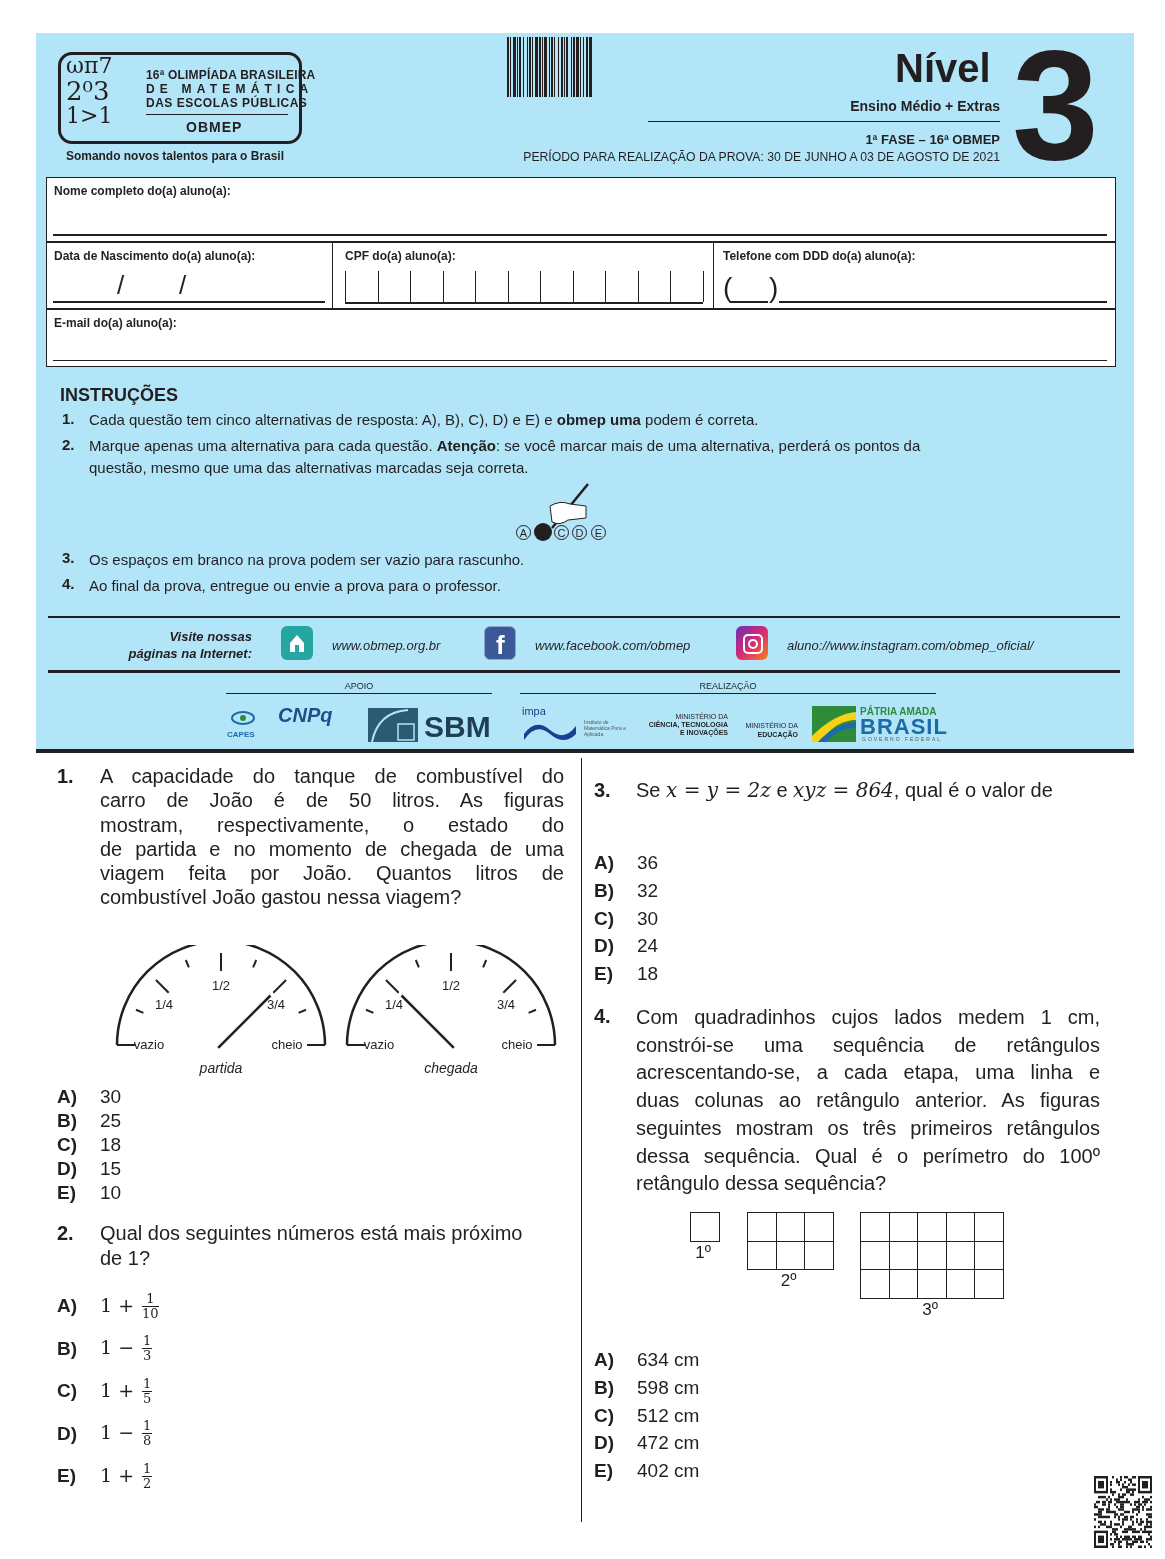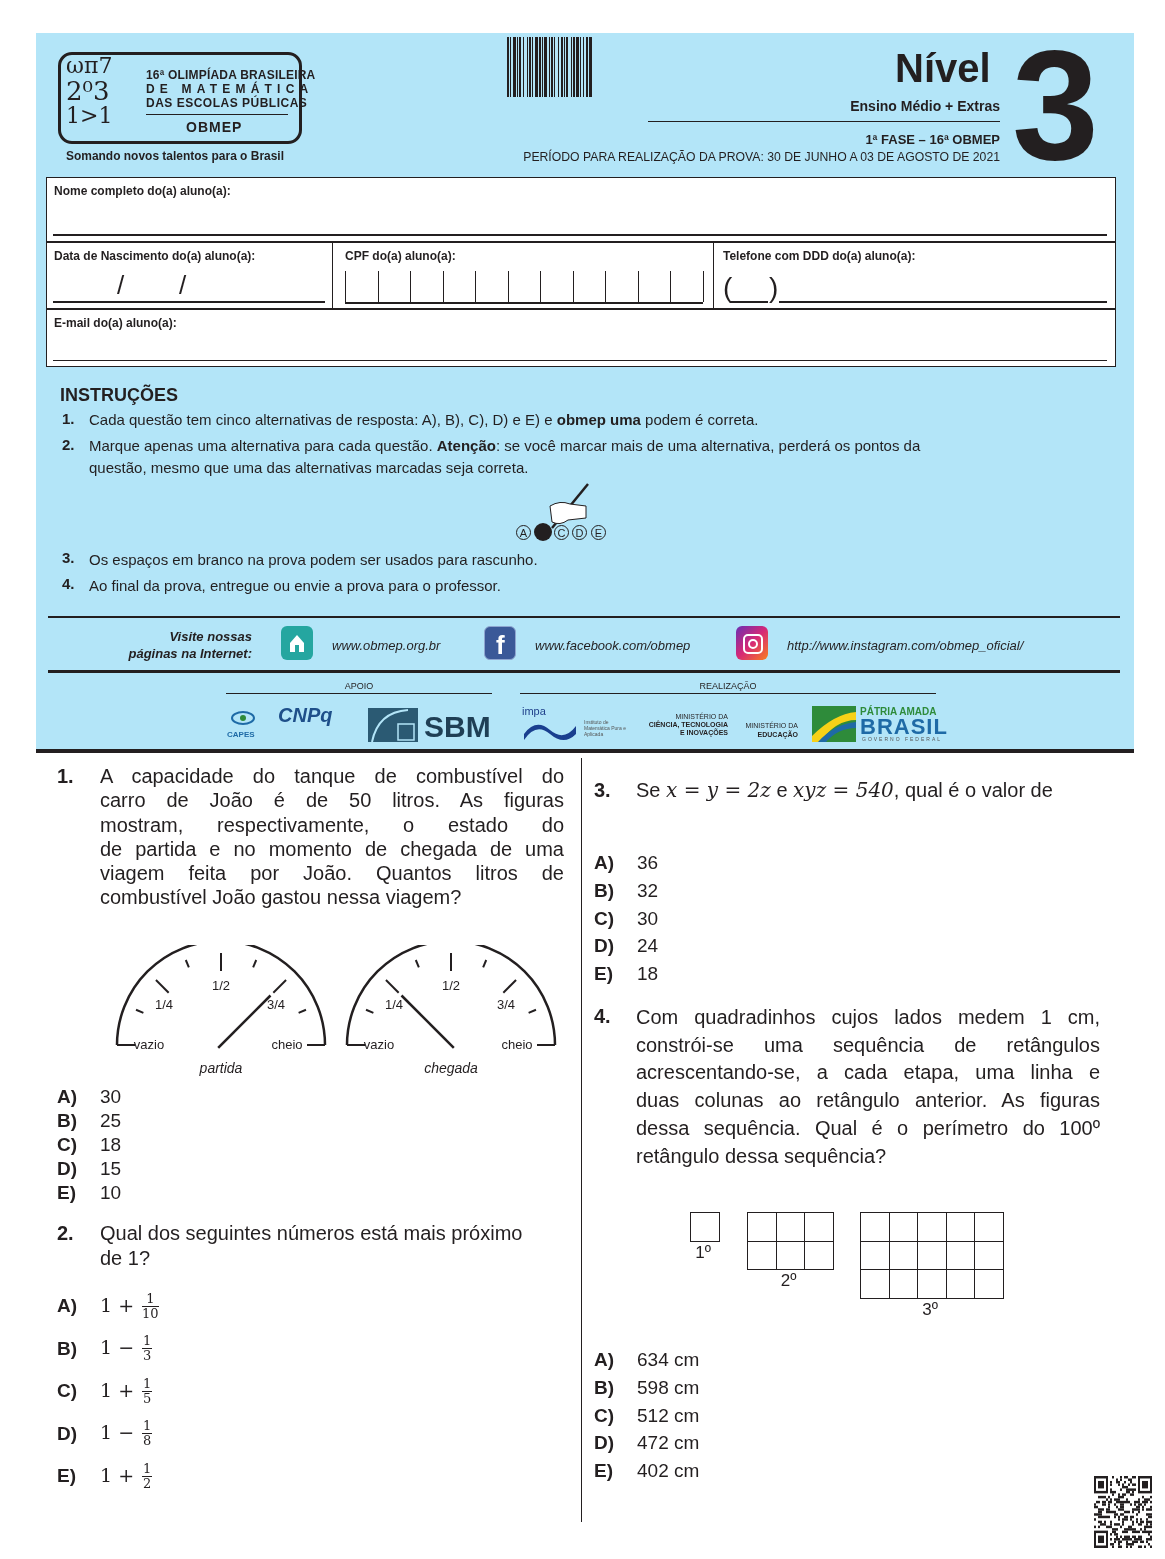--- a/index.html
+++ b/index.html
@@ -216,21 +216,21 @@
   <div class="abs bubble" style="left:38px;top:0;">C</div>
   <div class="abs bubble" style="left:56px;top:0;">D</div>
   <div class="abs bubble" style="left:75px;top:0;">E</div>
 </div>
 <svg class="abs" style="left:530px;top:482px;" width="70" height="50">
   <line x1="58" y1="2" x2="22" y2="46" stroke="#231f20" stroke-width="2.5"></line>
   <path d="M20 24 Q30 18 40 22 L56 24 L56 36 L38 38 Q30 44 22 40 Z" fill="#fff" stroke="#231f20" stroke-width="1"></path>
 </svg>
 
 <div class="abs instr-num" style="left:62px;top:549px;">3.</div>
-<div class="abs instr-text" style="left:89px;top:551px;">Os espaços em branco na prova podem ser usados para rascunho.</div>
+<div class="abs instr-text" style="left:89px;top:551px;">Os espaços em branco na prova podem ser vazio para rascunho.</div>
 <div class="abs instr-num" style="left:62px;top:575px;">4.</div>
 <div class="abs instr-text" style="left:89px;top:577px;">Ao final da prova, entregue ou envie a prova para o professor.</div>
 
 <div id="net-rule-top" class="abs"></div>
 <div id="visite" class="abs">
   <div>Visite nossas</div>
   <div>páginas na Internet:</div>
 </div>
 
 <div class="abs net-icon" style="left:281px;top:626px;background:#25a6a0;">
@@ -243,21 +243,21 @@
 
 <div class="abs net-icon" style="left:484px;top:626px;background:#3b5998;border:1px solid #8fa6d0;box-sizing:border-box;">
   <div style="color:#fff;font-weight:bold;font-size:26px;position:absolute;left:11px;top:3px;">f</div>
 </div>
 <div class="abs net-url" style="left:535px;top:638px;">www.facebook.com/obmep</div>
 
 <div class="abs net-icon" style="left:736px;top:626px;background:linear-gradient(135deg,#6b2fb3,#d62976,#fa7e1e);">
   <div style="position:absolute;left:7px;top:8px;width:16px;height:16px;border:2px solid #fff;border-radius:5px;"></div>
   <div style="position:absolute;left:12px;top:13px;width:6px;height:6px;border:2px solid #fff;border-radius:50%;"></div>
 </div>
-<div class="abs net-url" style="left:787px;top:638px;">http://www.instagram.com/obmep_oficial/</div>
+<div class="abs net-url" style="left:787px;top:638px;">aluno://www.instagram.com/obmep_oficial/</div>
 
 <div id="net-rule-bot" class="abs"></div>
 
 <div id="apoio" class="abs" style="left:226px;top:681px;width:266px;">APOIO</div>
 <div class="abs" style="left:226px;top:693px;width:266px;height:1px;background:#231f20;"></div>
 <div id="realizacao" class="abs" style="left:520px;top:681px;width:416px;">REALIZAÇÃO</div>
 <div class="abs" style="left:520px;top:693px;width:416px;height:1px;background:#231f20;"></div>
 
 <div class="abs" style="left:230px;top:708px;width:26px;height:20px;">
   <svg width="26" height="20">
@@ -386,36 +386,37 @@
       <span style="font-family: &quot;DejaVu Serif&quot;, serif; font-size: 19px;"><span>1 − </span><span class="frac"><span class="n">1</span><span class="d">8</span></span></span>
     </div>
     <div style="height: 42.5px; display: flex; align-items: center; white-space: nowrap;">
       <span class="opt-letter" style="display: inline-block; width: 43px;">E)</span>
       <span style="font-family: &quot;DejaVu Serif&quot;, serif; font-size: 19px;"><span>1 + </span><span class="frac"><span class="n">1</span><span class="d">2</span></span></span>
     </div>
   </div>
 
 <div class="abs q-num" style="left:594px;top:779px;">3.</div>
 <div class="abs q-text" style="left:636px;top:778px;width:464px;text-align:left;">
-  <span>Se </span><span class="math">x = y = 2z</span><span> e </span><span class="math">xyz = 540</span><span>, qual é o valor de</span>
+  <span>Se </span><span class="math">x = y = 2z</span><span> e </span><span class="math">xyz = 864</span><span>, qual é o valor de</span>
 </div>
 <div id="q3-opts" class="abs" style="left:594px;top:849px;">
     <div style="height: 27.8px; line-height: 27.8px; white-space: nowrap;"><span class="opt-letter" style="display: inline-block; width: 43px;">A)</span><span class="opt-val">36</span></div>
     <div style="height: 27.8px; line-height: 27.8px; white-space: nowrap;"><span class="opt-letter" style="display: inline-block; width: 43px;">B)</span><span class="opt-val">32</span></div>
     <div style="height: 27.8px; line-height: 27.8px; white-space: nowrap;"><span class="opt-letter" style="display: inline-block; width: 43px;">C)</span><span class="opt-val">30</span></div>
     <div style="height: 27.8px; line-height: 27.8px; white-space: nowrap;"><span class="opt-letter" style="display: inline-block; width: 43px;">D)</span><span class="opt-val">24</span></div>
     <div style="height: 27.8px; line-height: 27.8px; white-space: nowrap;"><span class="opt-letter" style="display: inline-block; width: 43px;">E)</span><span class="opt-val">18</span></div>
   </div>
 
 <div class="abs q-num" style="left:594px;top:1005px;">4.</div>
 <div id="q4-text" class="abs" style="left:636px;top:1004px;width:464px;">
     <div class="q-text" style="line-height: 27.7px; text-align: justify; text-align-last: justify;">Com quadradinhos cujos lados medem 1 cm,</div>
     <div class="q-text" style="line-height: 27.7px; text-align: justify; text-align-last: justify;">constrói-se uma sequência de retângulos</div>
     <div class="q-text" style="line-height: 27.7px; text-align: justify; text-align-last: justify;">acrescentando-se, a cada etapa, uma linha e</div>
     <div class="q-text" style="line-height: 27.7px; text-align: justify; text-align-last: justify;">duas colunas ao retângulo anterior. As figuras</div>
+    <div class="q-text" style="line-height: 27.7px; text-align: justify; text-align-last: justify;">seguintes mostram os três primeiros retângulos</div>
     <div class="q-text" style="line-height: 27.7px; text-align: justify; text-align-last: justify;">dessa sequência. Qual é o perímetro do 100º</div>
     <div class="q-text" style="line-height: 27.7px; text-align: left; text-align-last: left;">retângulo dessa sequência?</div>
   </div>
 <div id="q4-figs" class="abs" style="left:690px;top:1212px;width:330px;height:120px;">
     <div class="abs" style="left: 0px; top: 0px; width: 28.5px; height: 28.5px;">
       <div class="grid-cell" style="left: 0px; top: 0px; width: 29.5px; height: 29.5px;"></div>
     </div>
     <div class="abs ord" style="left: 5.25px; top: 30.5px;">1º</div>
     <div class="abs" style="left: 57px; top: 0px; width: 85.5px; height: 57px;">
       <div class="grid-cell" style="left: 0px; top: 0px; width: 29.5px; height: 29.5px;"></div>

